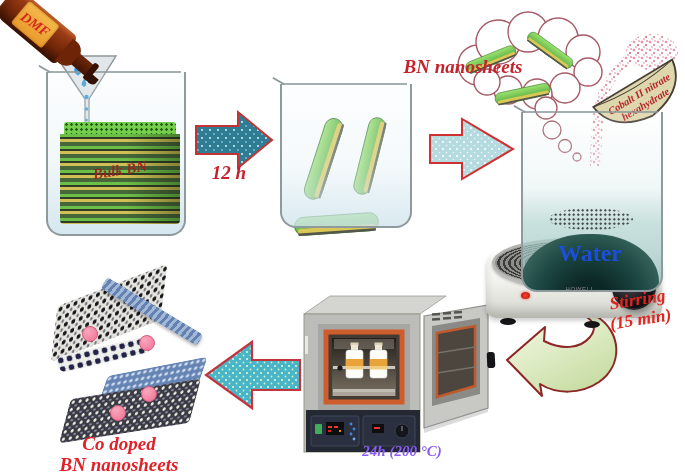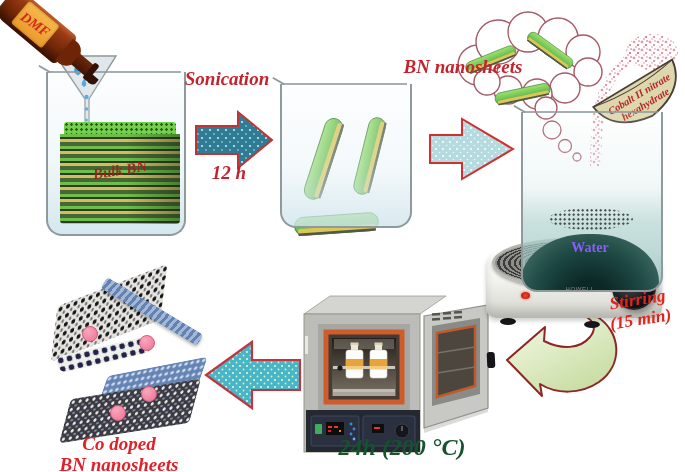--- a/index.html
+++ b/index.html
@@ -298,27 +298,26 @@
   <div class="sheet sheet-bw" style="left:50px;top:288px;width:118px;height:50px;transform:rotate(-21deg) skewX(-28deg);"></div>
   <div class="sheet sheet-ribbon" style="left:96px;top:305px;width:112px;height:13px;transform:rotate(31deg);"></div>
   <div class="sheet sheet-navy" style="left:56px;top:346px;width:96px;height:17px;transform:rotate(-13deg);"></div>
   <div class="sheet sheet-bluedot" style="left:100px;top:368px;width:102px;height:36px;transform:rotate(-11deg) skewX(-30deg);"></div>
   <div class="sheet sheet-dark" style="left:64px;top:390px;width:132px;height:42px;transform:rotate(-9deg) skewX(-24deg);"></div>
   <div class="co-dot" style="left:82px;top:326px;"></div>
   <div class="co-dot" style="left:139px;top:335px;"></div>
   <div class="co-dot" style="left:141px;top:386px;"></div>
   <div class="co-dot" style="left:110px;top:405px;"></div>
 
-  <div class="lbl" style="left:172px;top:68px;width:110px;font-size:19px;">Sonication</div>
   <div class="lbl" style="left:191px;top:162px;width:76px;font-size:19px;text-align:center;">12 h</div>
   <div class="lbl" style="left:398px;top:56px;width:130px;font-size:19px;">BN nanosheets</div>
-  <div class="lbl" style="left:536px;top:240px;width:108px;font-size:14px;color:#8b5cf6;font-style:normal;">Water</div>
+  <div class="lbl" style="left:536px;top:240px;width:108px;font-size:24px;color:#1d4ed8;font-style:normal;">Water</div>
   <div class="lbl" style="left:588px;top:290px;width:102px;font-size:17.5px;color:#e0251c;transform:rotate(-9deg);">
     <span style="display:block;">Stirring</span>
     <span style="display:block;">(15 min)</span>
   </div>
-  <div class="lbl" style="left:316px;top:434px;width:172px;font-size:24px;color:#14532d;">24h (200 °C)</div>
+  <div class="lbl" style="left:316px;top:443px;width:172px;font-size:15px;color:#8b5cf6;">24h (200 °C)</div>
   <div class="lbl" style="left:28px;top:433px;width:182px;font-size:19px;color:#e02228;">
     <span style="display:block;">Co doped</span>
     <span style="display:block;">BN nanosheets</span>
   </div>
 
 </div>
 
 </body></html>

